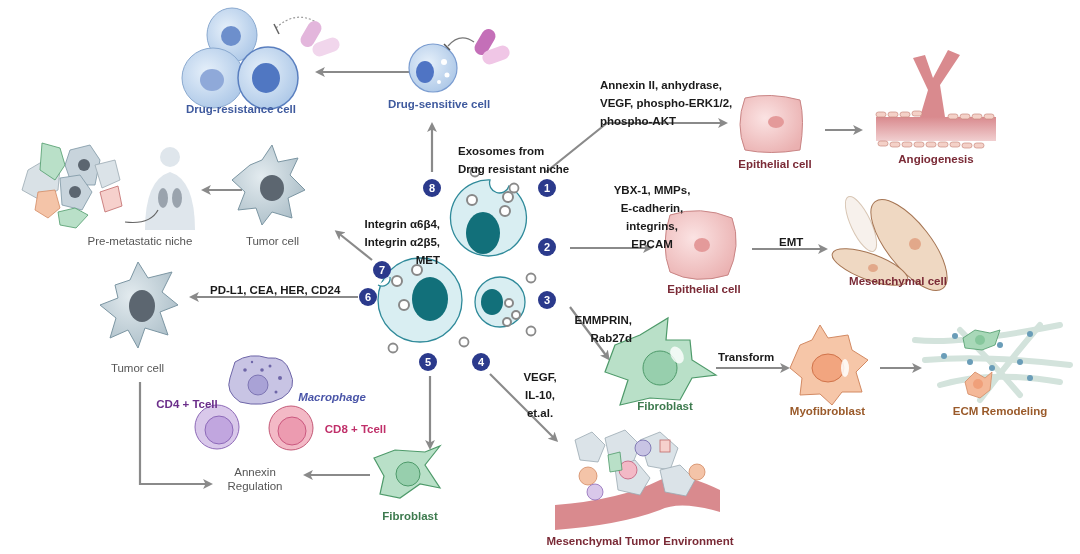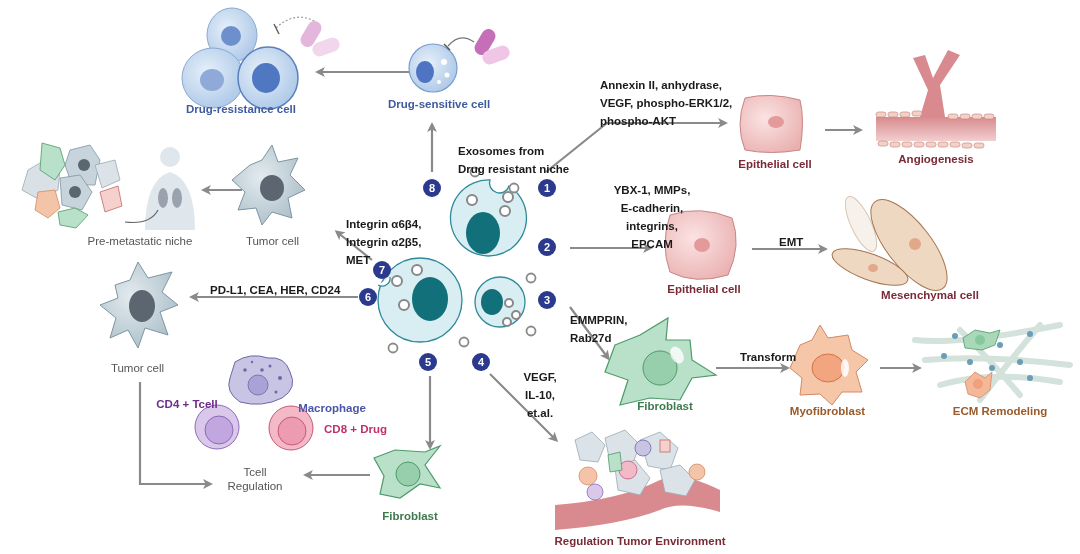--- a/index.html
+++ b/index.html
@@ -1,19 +1,19 @@
 <!DOCTYPE html>
 <html><head>
 <meta charset="utf-8">
 <style>
   html, body { margin: 0; padding: 0; background: #ffffff; }
   body { width: 1080px; height: 554px; position: relative; overflow: hidden; font-family: "Liberation Sans", sans-serif; }
   #canvas { position: absolute; left: 0; top: 0; width: 1080px; height: 554px; }
   .lbl { position: absolute; font-family: "Liberation Sans", sans-serif; font-weight: bold; font-size: 11.5px; line-height: 18px; color: #1a1a1a; white-space: nowrap; }
-  .lbl.right { text-align: left; }
+  .lbl.right { text-align: right; }
   .lbl.center { text-align: center; }
   .cap { position: absolute; font-family: "Liberation Sans", sans-serif; font-weight: bold; font-size: 11.5px; white-space: nowrap; text-align: center; }
   .c-blue { color: #3f5a9e; }
   .c-maroon { color: #7a2a36; }
   .c-green { color: #3d7a4e; }
   .c-brown { color: #9a5a2a; }
   .c-gray { color: #555555; }
   .c-purple { color: #6b2e8a; }
   .c-violet { color: #4a55a8; }
   .c-pink { color: #c0306a; }
@@ -314,40 +314,40 @@
 phospho-AKT</div>
 <div class="cap c-maroon" style="left:735px;top:158px;width:80px;">Epithelial cell</div>
 <div class="cap c-maroon" style="left:891px;top:153px;width:90px;">Angiogenesis</div>
 
 <div class="lbl multi center" style="left:568px;top:181px;width:80px;margin-left:44px;">YBX-1, MMPs,
 E-cadherin,
 integrins,
 EPCAM</div>
 <div class="cap c-maroon" style="left:664px;top:283px;width:80px;">Epithelial cell</div>
 <div class="lbl" style="left:779px;top:233px;">EMT</div>
-<div class="cap c-maroon" style="left:843px;top:289px;width:110px;margin-left:32px;">Mesenchymal cell</div>
+<div class="cap c-maroon" style="left:843px;top:275px;width:110px;">Mesenchymal cell</div>
 
 <div class="lbl multi right" style="left:570px;top:311px;width:62px;">EMMPRIN,
 Rab27d</div>
 <div class="cap c-green" style="left:630px;top:400px;width:70px;">Fibroblast</div>
-<div class="lbl" style="left:740px;top:348px;">Transform</div>
+<div class="lbl" style="left:718px;top:348px;">Transform</div>
 <div class="cap c-brown" style="left:785px;top:405px;width:85px;">Myofibroblast</div>
 <div class="cap c-brown" style="left:950px;top:405px;width:100px;">ECM Remodeling</div>
 
 <div class="lbl multi center" style="left:520px;top:368px;width:40px;">VEGF,
 IL-10,
 et.al.</div>
-<div class="cap c-maroon" style="left:545px;top:535px;width:190px;">Regulation Tumor Environment</div>
+<div class="cap c-maroon" style="left:545px;top:535px;width:190px;">Mesenchymal Tumor Environment</div>
 
 <div class="cap c-green" style="left:375px;top:510px;width:70px;">Fibroblast</div>
-<div class="cap c-gray" style="left:220px;top:466px;width:70px;font-weight:normal;">Tcell</div>
+<div class="cap c-gray" style="left:220px;top:466px;width:70px;font-weight:normal;">Annexin</div>
 <div class="cap c-gray" style="left:220px;top:480px;width:70px;font-weight:normal;">Regulation</div>
 <div class="cap c-purple" style="left:152px;top:398px;width:70px;">CD4 + Tcell</div>
-<div class="cap c-violet" style="left:292px;top:402px;width:80px;">Macrophage</div>
-<div class="cap c-pink" style="left:318px;top:423px;width:75px;">CD8 + Drug</div>
+<div class="cap c-violet" style="left:292px;top:391px;width:80px;font-style:italic;">Macrophage</div>
+<div class="cap c-pink" style="left:318px;top:423px;width:75px;">CD8 + Tcell</div>
 
 <div class="lbl" style="left:210px;top:281px;">PD-L1, CEA, HER, CD24</div>
 <div class="cap c-gray" style="left:100px;top:362px;width:75px;font-weight:normal;">Tumor cell</div>
 
 <div class="lbl multi right" style="left:346px;top:215px;width:94px;">Integrin α6β4,
 Integrin α2β5,
 MET</div>
 <div class="cap c-gray" style="left:235px;top:235px;width:75px;font-weight:normal;">Tumor cell</div>
 <div class="cap c-gray" style="left:75px;top:235px;width:130px;font-weight:normal;">Pre-metastatic niche</div>
 

